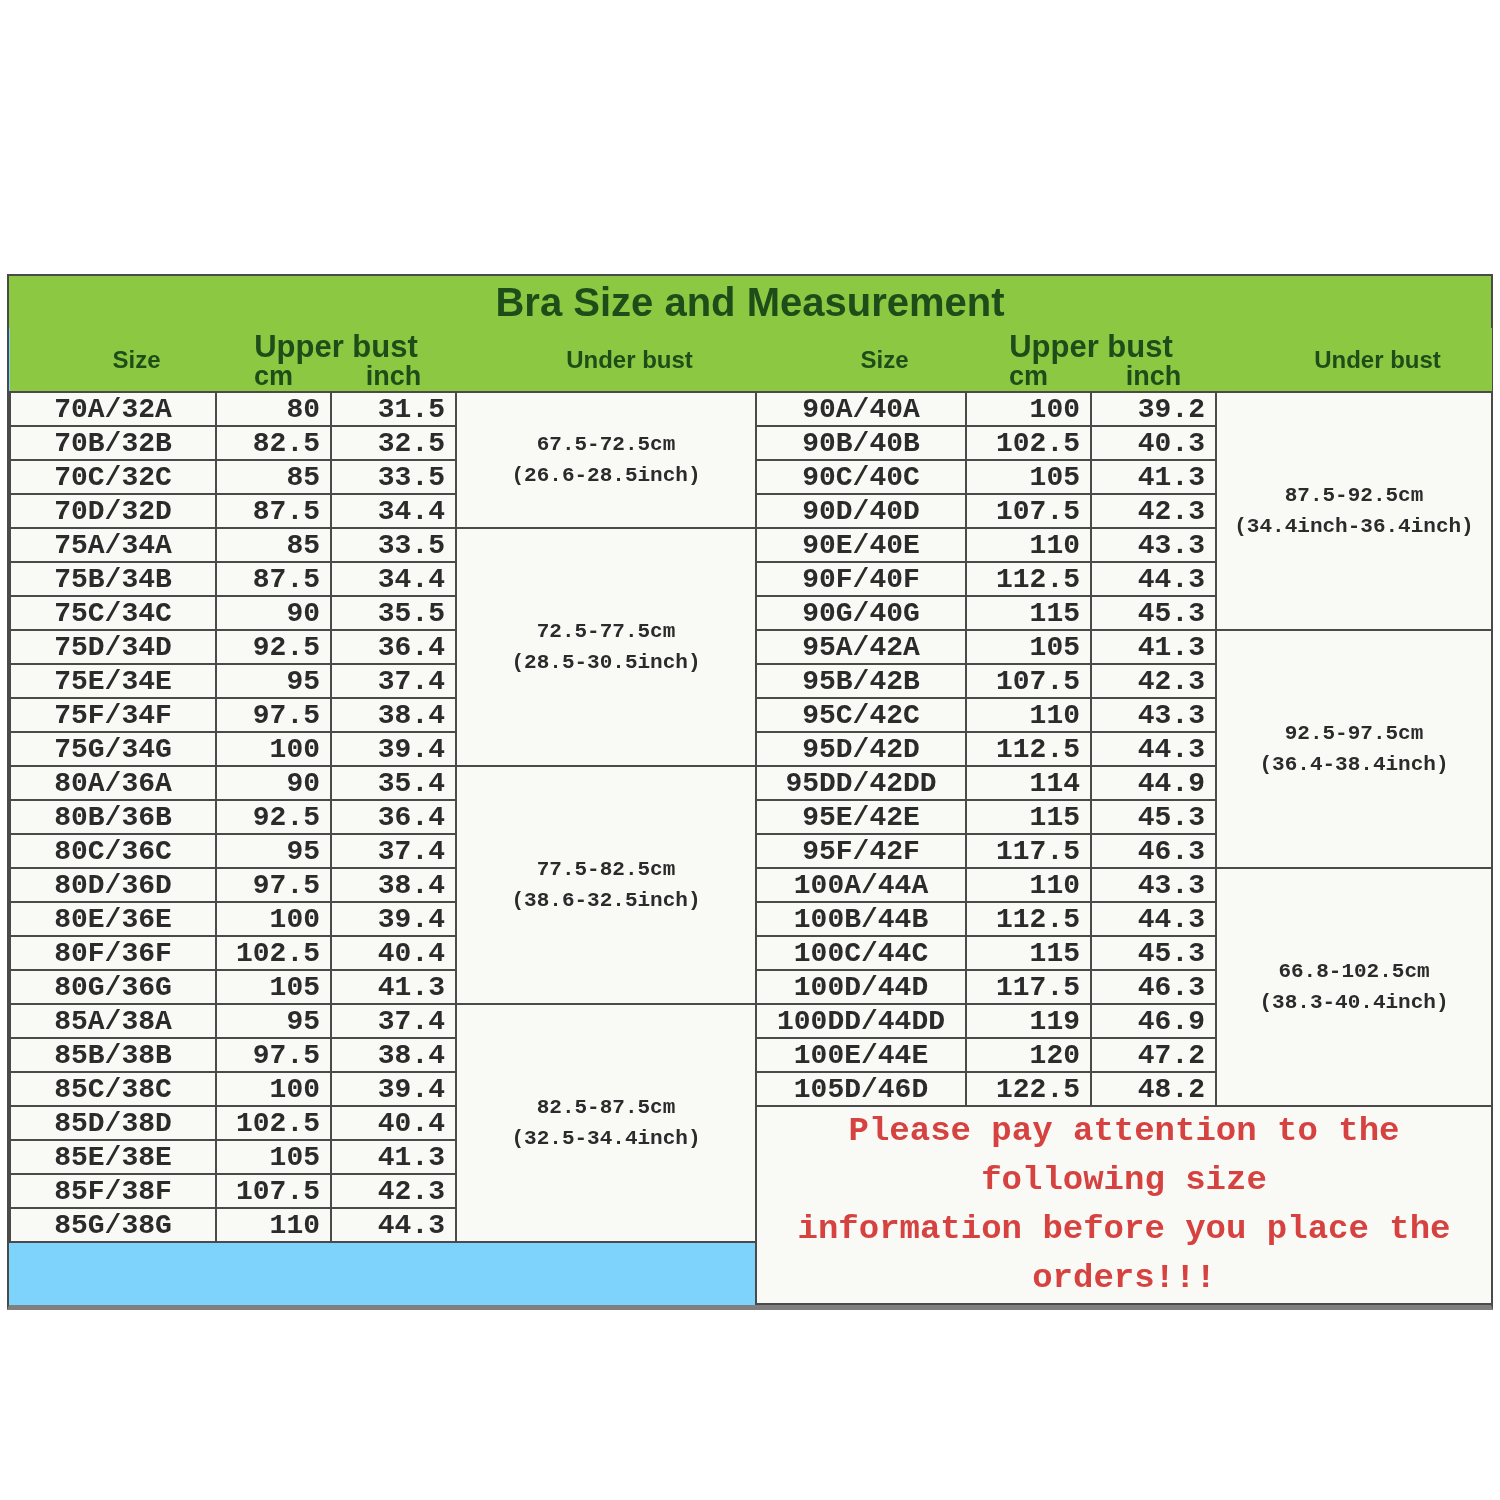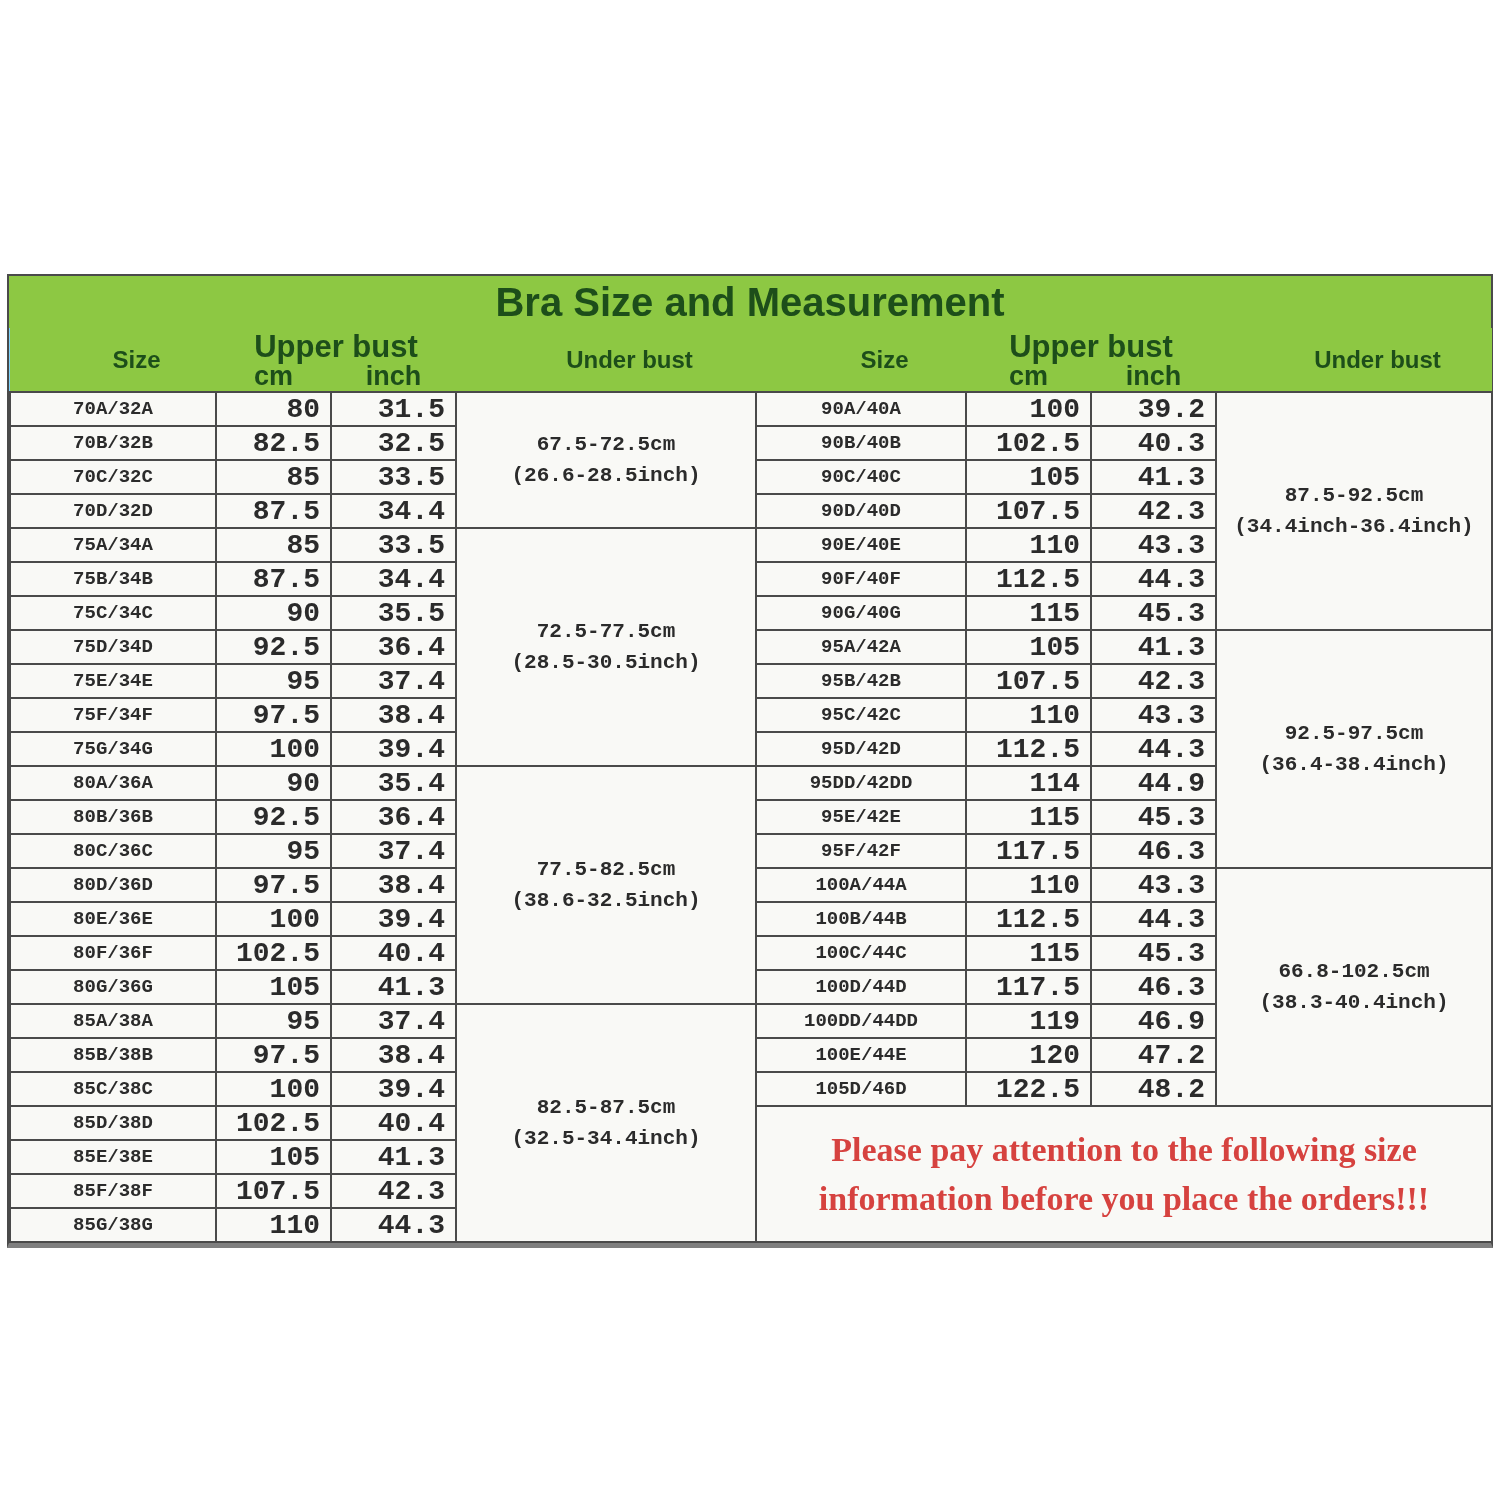--- a/index.html
+++ b/index.html
@@ -37,26 +37,26 @@
   th.h-size, th.h-under { font-size:24px; vertical-align:middle;padding-left:47px; }
   th.h-upper { font-size:31px; vertical-align:bottom; line-height:30px; }
   th.h-cm, th.h-inch { font-size:27px; vertical-align:top; line-height:28px; }
 
   tbody tr { height:34px; }
   tbody td {
     border:2px solid #4a4a4a; background:#f9f9f6;
     font-family:"Liberation Mono", monospace; font-weight:700;
     color:#2b2b2b; padding:0; vertical-align:middle;
   }
-  td.c-size { text-align:center; font-size:19px; }
+  td.c-size { text-align:center; font-size:28px; }
   td.c-cm, td.c-inch { text-align:right; padding-right:10px; font-size:28px; }
   td.c-under { text-align:center; font-size:21px; line-height:31px; white-space:nowrap; overflow:visible; }
   td.note { height:134px; text-align:center; vertical-align:middle; }
   td.note div {
-    font-family:Liberation Serif, serif; font-weight:bold;
+    font-family:Liberation Mono, monospace; font-weight:bold;
     font-size:34px; line-height:49px; color:#d6423f;
   }
 </style>
 </head>
 <body>
 
 <div class="sheet">
   <div class="title-bar">
     <span class="title">Bra Size and Measurement</span>
   </div>

